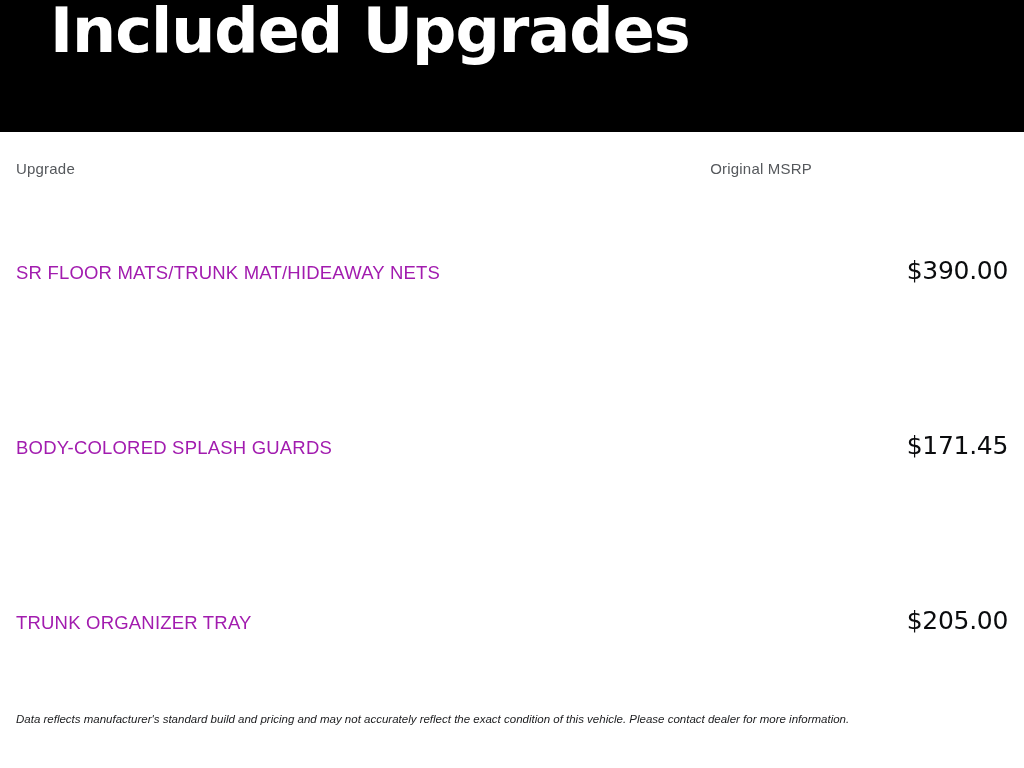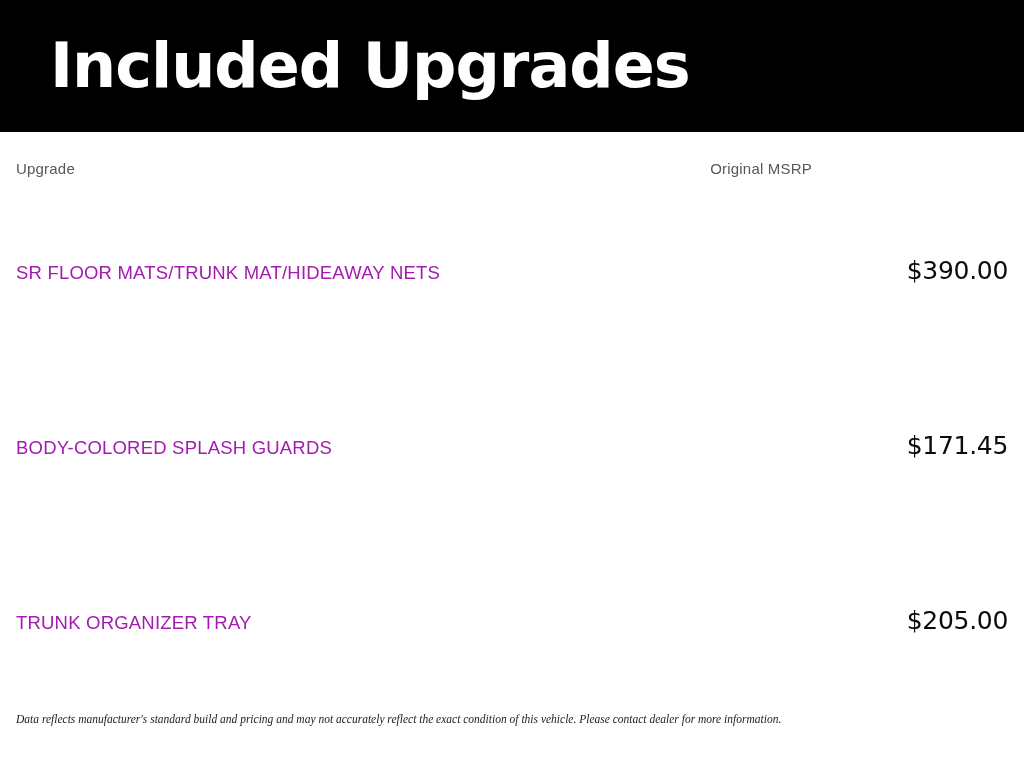--- a/index.html
+++ b/index.html
@@ -19,21 +19,21 @@
     position: relative;
     background: #ffffff;
   }
 
   
   .header-band {
     width: 1024px;
     height: 132px;
     background: #000000;
     display: flex;
-    align-items: center;
+    align-items: flex-start;
   }
   .header-title {
     color: #ffffff;
     font-family: "DejaVu Sans", sans-serif;
     font-size: 62px;
     font-weight: bold;
     letter-spacing: -1px;
     margin-left: 50px;
     line-height: 1;
     white-space: nowrap;
@@ -89,21 +89,21 @@
     padding-top: 30px;
     white-space: nowrap;
   }
 
   
   .disclaimer {
     position: absolute;
     left: 16px;
     top: 712px;
     width: 992px;
-    font-family: Liberation Serif, serif;
+    font-family: Liberation Sans, sans-serif;
     font-style: italic;
     font-size: 11.5px;
     color: #1a1b1d;
     line-height: 1.3;
   }
 </style>
 </head>
 <body>
 
 <div class="page">

